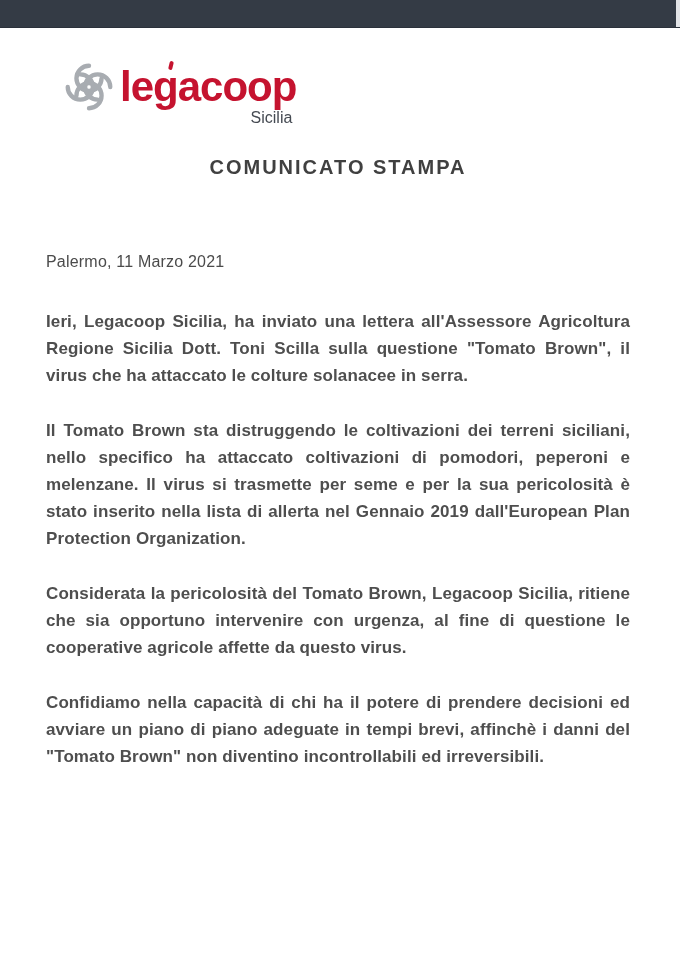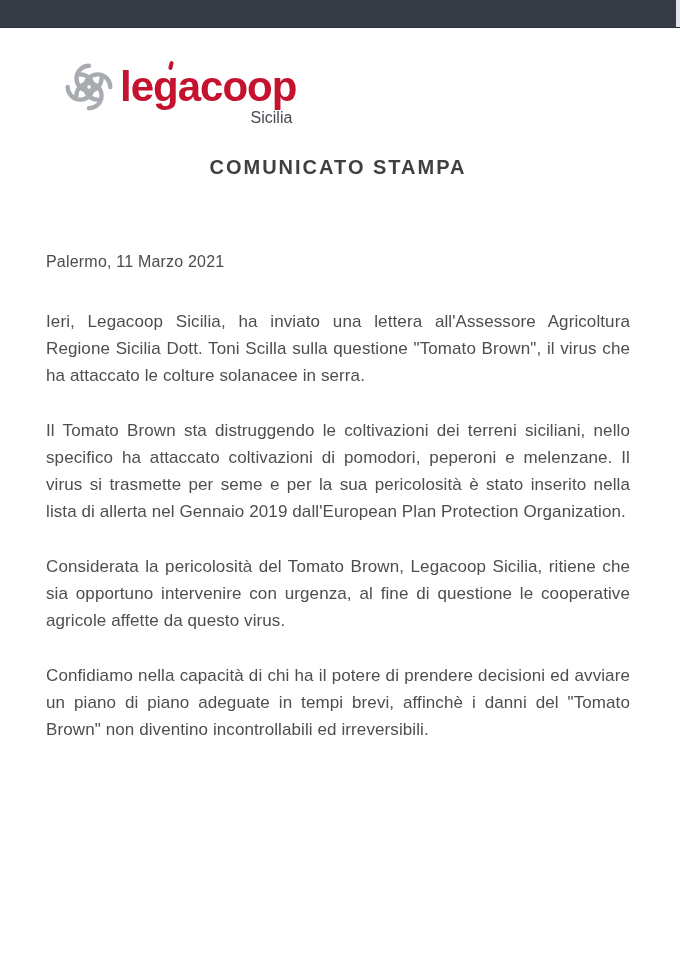--- a/index.html
+++ b/index.html
@@ -91,20 +91,21 @@
   .bodytext {
     margin-top: 37px;
   }
   .bodytext p {
     font-size: 17px;
     line-height: 27px;
     color: #4e4e4e;
     text-align: justify;
     letter-spacing: 0.1px;
     margin: 0 0 28px 0;
+    font-weight: bold;
   }
 </style>
 </head>
 <body>
 
 <div class="top-bar"></div>
 
 <div class="page">
 
   <div class="logo">

